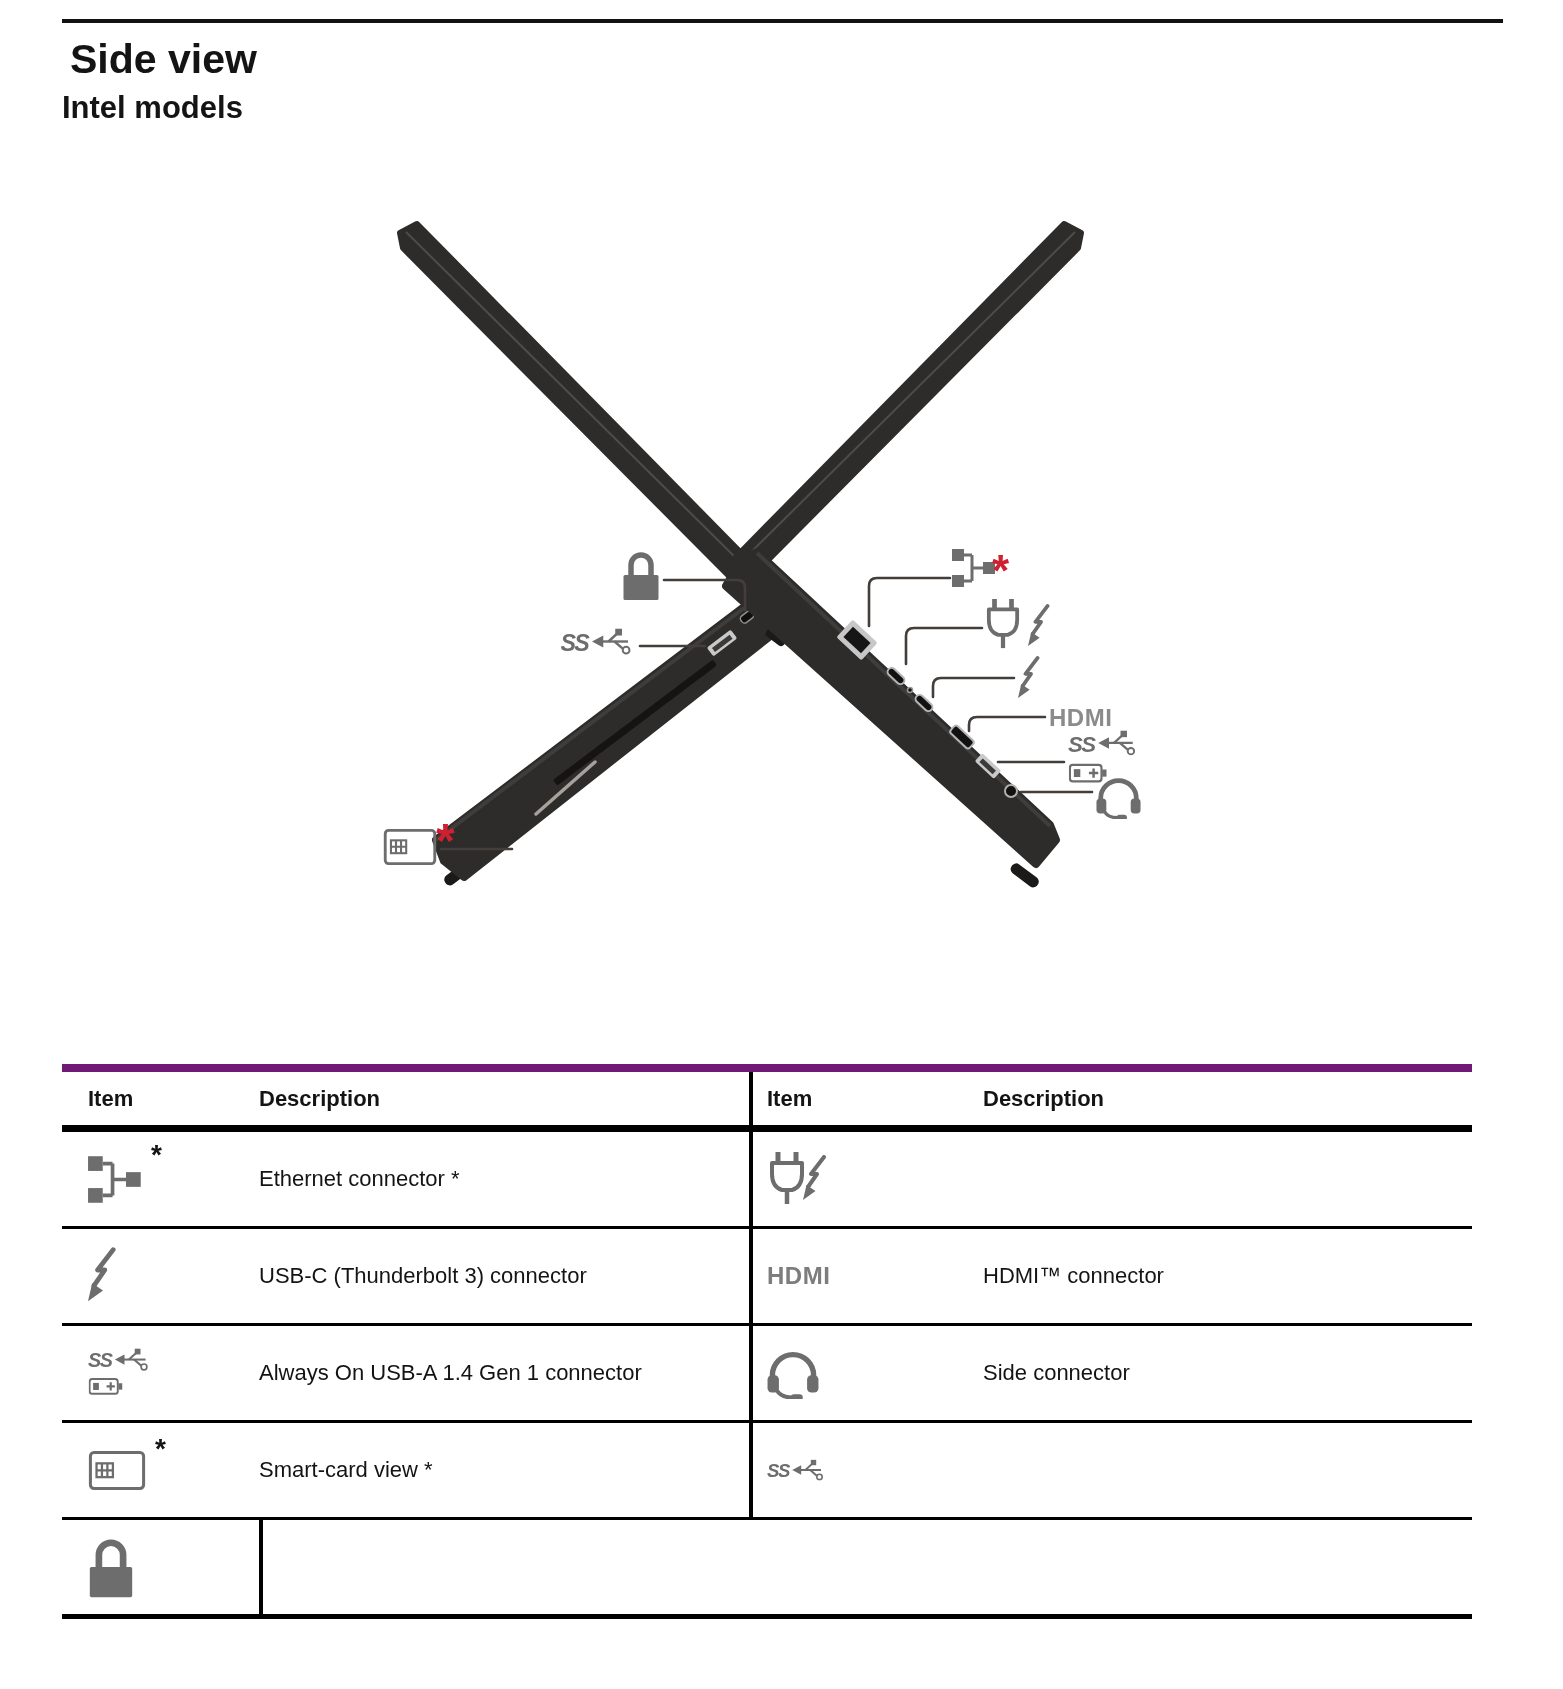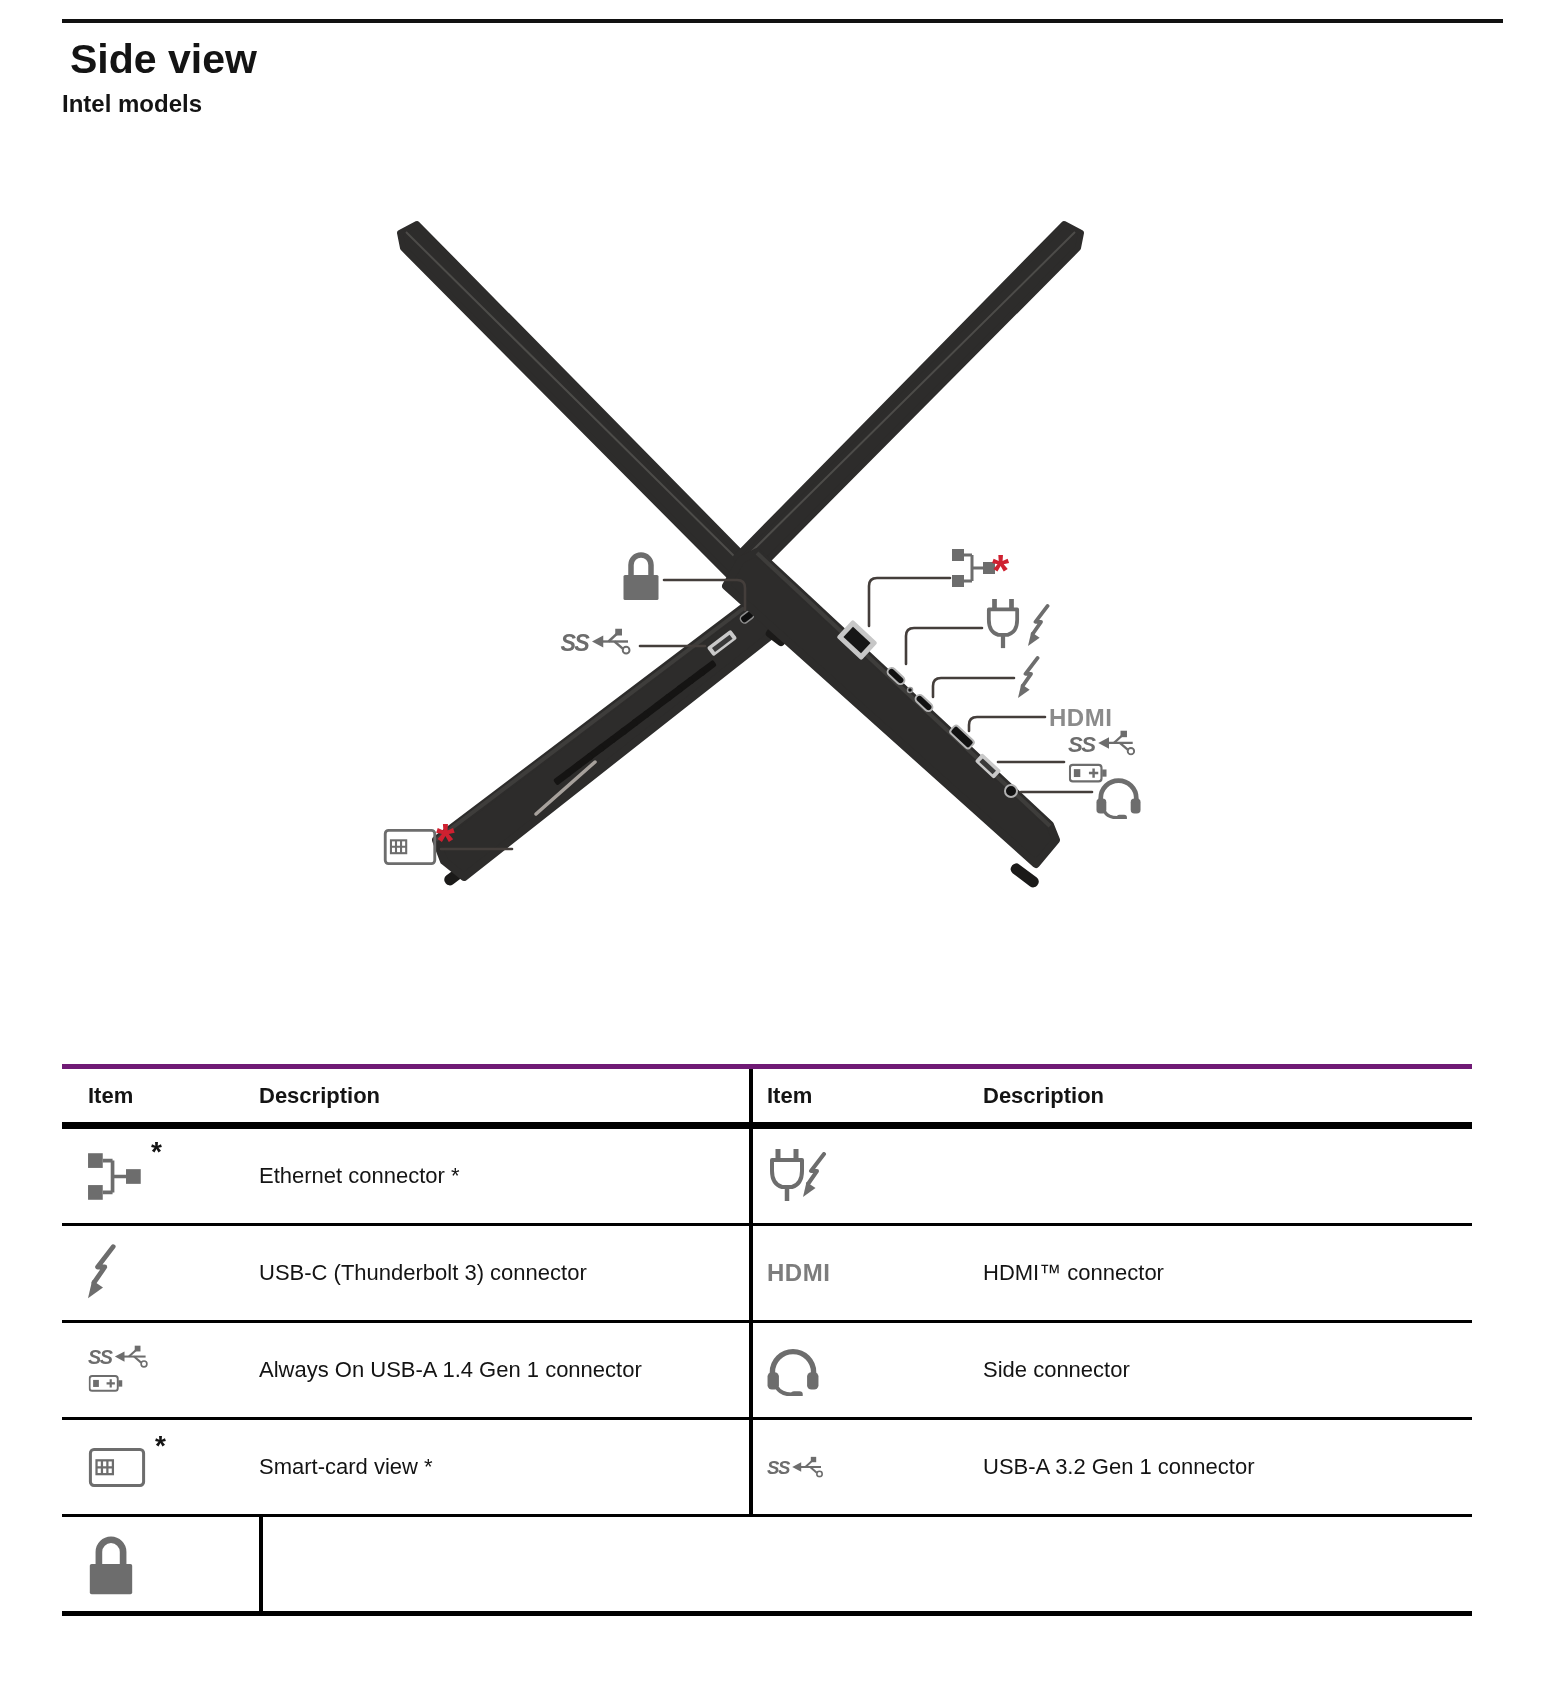--- a/index.html
+++ b/index.html
@@ -2,27 +2,27 @@
 <html><head>
 <meta charset="utf-8">
 <style>
   html,body{margin:0;padding:0;}
   body{
     width:1563px;height:1689px;position:relative;background:#ffffff;
     font-family:"Liberation Sans",sans-serif;color:#141414;overflow:hidden;
   }
   .top-rule{position:absolute;left:62px;top:19px;width:1441px;height:4px;background:#111;}
   .page-title{position:absolute;left:62px;top:28px;font-size:41px;font-weight:bold;letter-spacing:0;margin:8px;}
-  .page-subtitle{position:absolute;left:62px;top:90px;font-size:24px;font-weight:bold;margin:0;}
+  .page-subtitle{position:absolute;left:62px;top:90px;font-size:31px;font-weight:bold;margin:0;}
   .diagram{position:absolute;left:0;top:0;width:1563px;height:1040px;}
 
   
   .porttable{
     position:absolute;left:62px;top:1064px;width:1410px;
-    border-top:5px solid #701a75;border-bottom:5px solid #000;
+    border-top:8px solid #701a75;border-bottom:5px solid #000;
     font-size:22px;
   }
   .t-row{display:grid;grid-template-columns:197px 490px 234px 489px;}
   .t-row + .t-row{border-top:3px solid #000;}
   .t-head{height:53px;border-bottom:4px solid #000;font-weight:bold;}
   .t-body{height:94px;}
   .c{display:flex;align-items:center;box-sizing:border-box;}
   .c1{padding-left:26px;}
   .c3{border-left:4px solid #000;padding-left:14px;}
   .c2,.c4{padding-right:20px;}
@@ -291,23 +291,20 @@
     <div class="c c2">
         <span class="desc">Smart-card view *</span>
       </div>
     <div class="c c3">
       <span class="iconwrap">
         <svg class="ic" width="60" height="22" viewBox="0 0 100 36">
             <use href="#sym-ss"></use>
           </svg>
       </span>
     </div>
-    <div class="c c4">
-        <span class="desc">USB-A 3.2 Gen 1 connector</span>
-      </div>
   </div>
 
   <div class="t-row t-body">
     <div class="c c1">
       <span class="iconwrap">
         <svg class="ic" width="46" height="66" viewBox="0 0 38 54">
             <use href="#sym-lock"></use>
           </svg>
       </span>
     </div>

